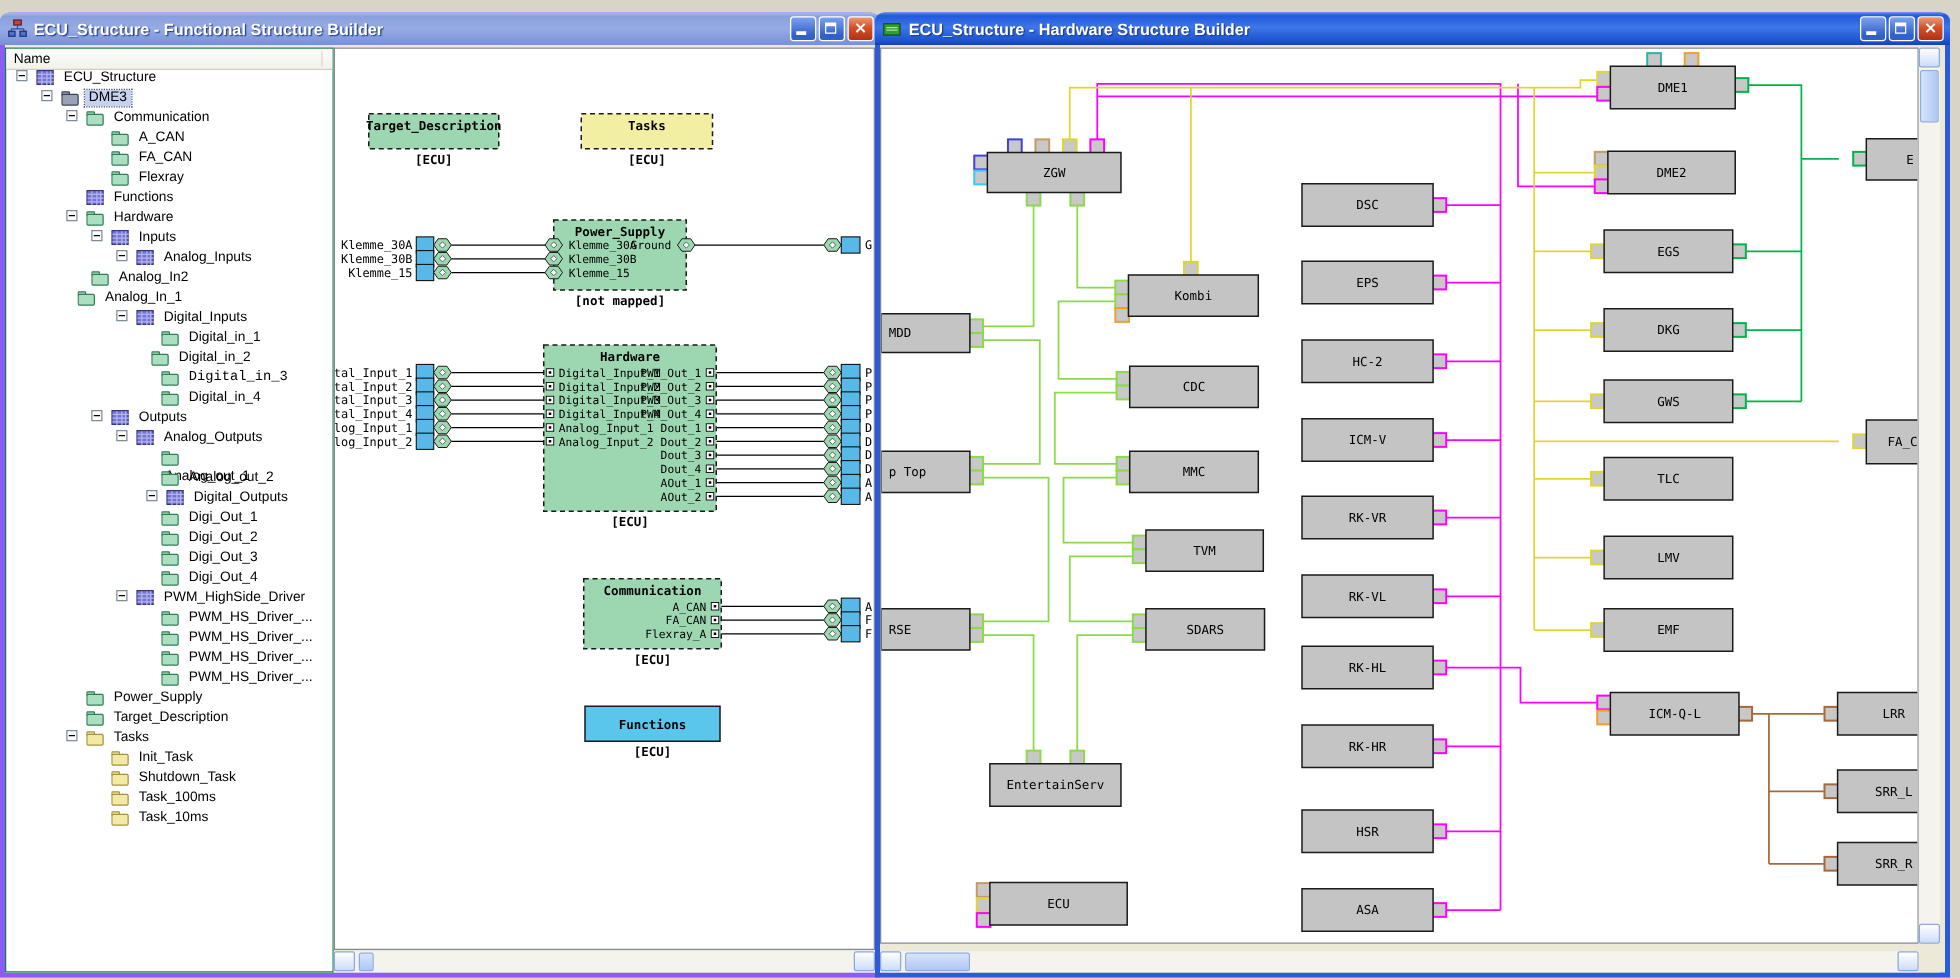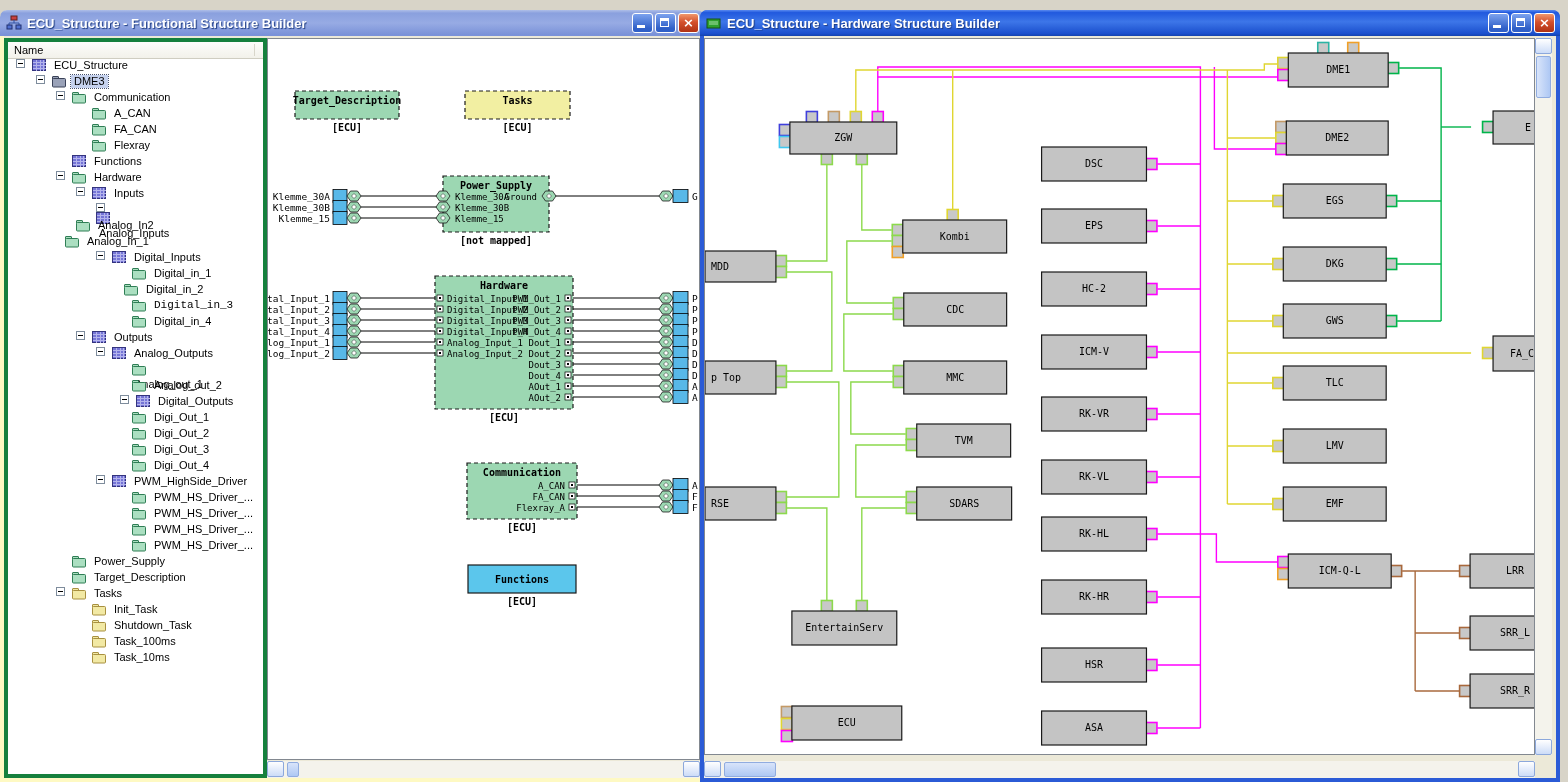--- a/index.html
+++ b/index.html
@@ -1,38 +1,38 @@
 <!DOCTYPE html>
 <html><head>
 <meta charset="utf-8">
 <style>
   html,body{margin:0;padding:0;width:1568px;height:782px;overflow:hidden;background:#D8D4C8;
     font-family:"Liberation Sans",sans-serif;}
   .window{position:absolute;border-radius:8px 8px 0 0;padding:0 4px 4px;box-sizing:border-box;}
-  .win-left{left:0;top:10px;width:704px;height:772px;background:#fef9c3;z-index:1;}
+  .win-left{left:0;top:10px;width:704px;height:772px;background:#8b5cf6;z-index:1;}
   .win-right{left:700px;top:10px;width:860px;height:772px;background:#2B5BD6;z-index:10;}
   .titlebar{height:26px;border-radius:7px 7px 0 0;margin:0 -4px;display:flex;align-items:center;
     padding:0 6px;position:relative;}
   .titlebar.active{background:linear-gradient(180deg,#5A8AF0 0%,#2159DE 10%,#3D76E8 45%,#1B50CE 90%,#1443AE 100%);}
   .titlebar.inactive{background:linear-gradient(180deg,#AEBEE8 0%,#8AA0DE 12%,#97ABE4 50%,#7A92D8 95%);}
   .title-text{color:#fff;font-weight:bold;font-size:13px;text-shadow:1px 1px 1px #1C3A80;
     margin-left:5px;white-space:nowrap;overflow:hidden;}
   .app-icon{width:16px;height:16px;display:inline-block;flex:0 0 16px;}
   .tb-buttons{position:absolute;right:5px;top:3px;display:flex;}
   .tb-btn{width:21px;height:20px;border-radius:3px;margin-left:2px;border:1px solid #fff;
     box-sizing:border-box;position:relative;background:linear-gradient(180deg,#7CA2EE,#3060C8 80%);}
   .tb-btn.close{background:linear-gradient(180deg,#F0976C,#D4502C 45%,#B03214);}
   .tb-btn .g-min{position:absolute;left:4px;bottom:4px;width:8px;height:3px;background:#fff;}
   .tb-btn .g-max{position:absolute;left:4px;top:4px;width:9px;height:9px;border:1px solid #fff;border-top:3px solid #fff;box-sizing:border-box;}
   .tb-btn .g-close{position:absolute;left:0;top:0;width:100%;height:100%;color:#fff;font-size:13px;
     font-weight:bold;text-align:center;line-height:18px;font-family:"DejaVu Sans",sans-serif;}
   .win-body{position:relative;background:#ECE9D8;height:calc(100% - 26px);}
   
   .tree-panel{position:absolute;left:0;top:2px;width:263px;bottom:0;background:#fff;
-    border:4px solid #15803d;box-sizing:border-box;overflow:hidden;}
+    border:1px solid #15803d;box-sizing:border-box;overflow:hidden;}
   .tree-header{height:17px;background:linear-gradient(180deg,#FDFDFB,#F2F1EA);border-bottom:1px solid #CFCDC1;
     font-size:11px;padding:2px 0 0 6px;box-sizing:border-box;color:#000;position:relative;}
   .tree-header:after{content:"";position:absolute;right:8px;top:2px;bottom:2px;width:1px;background:#D8D6CA;}
   #tree-rows{position:absolute;left:0;top:17px;right:0;bottom:0;}
   .trow{height:16px;display:flex;align-items:flex-start;font-size:11px;white-space:nowrap;}
   .trow .exp{width:9px;height:9px;border:1px solid #7E8C9C;background:#fff;box-sizing:border-box;
     position:relative;margin-right:7px;flex:0 0 9px;}
   .trow .exp i{position:absolute;left:1px;top:3px;width:5px;height:1px;background:#000;}
   .trow .ticon{width:15px;height:13px;margin-right:4px;flex:0 0 15px;}
   .trow .tlabel{padding:0 3px;line-height:13px;}
@@ -162,21 +162,21 @@
             <div class="trow" style="padding-left: 68px;">
               <span class="exp">
                 <i></i>
               </span>
               <span class="ticon"><svg width="15" height="13">
                   <rect x="0.5" y="0.5" width="13" height="11" fill="#7474D6" stroke="#34347E"></rect>
                   <path d="M1 3.5h13M1 6.5h13M1 9.5h13M4.5 1v11M8.5 1v11M11.5 1v11" stroke="#B4B4EC" stroke-width="1"></path>
                 </svg></span>
               <span class="tlabel">Inputs</span>
             </div>
-            <div class="trow" style="padding-left: 88px; flex-direction: column;">
+            <div class="trow" style="padding-left: 88px;">
               <span class="exp">
                 <i></i>
               </span>
               <span class="ticon"><svg width="15" height="13">
                   <rect x="0.5" y="0.5" width="13" height="11" fill="#7474D6" stroke="#34347E"></rect>
                   <path d="M1 3.5h13M1 6.5h13M1 9.5h13M4.5 1v11M8.5 1v11M11.5 1v11" stroke="#B4B4EC" stroke-width="1"></path>
                 </svg></span>
               <span class="tlabel">Analog_Inputs</span>
             </div>
             <div class="trow" style="padding-left: 68px;">

